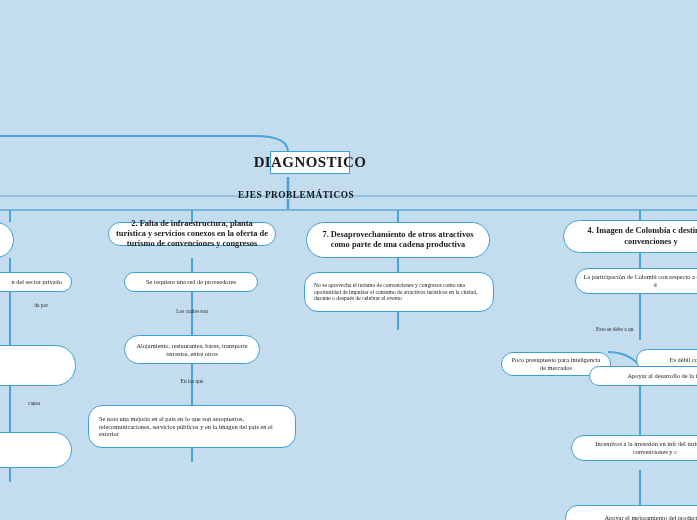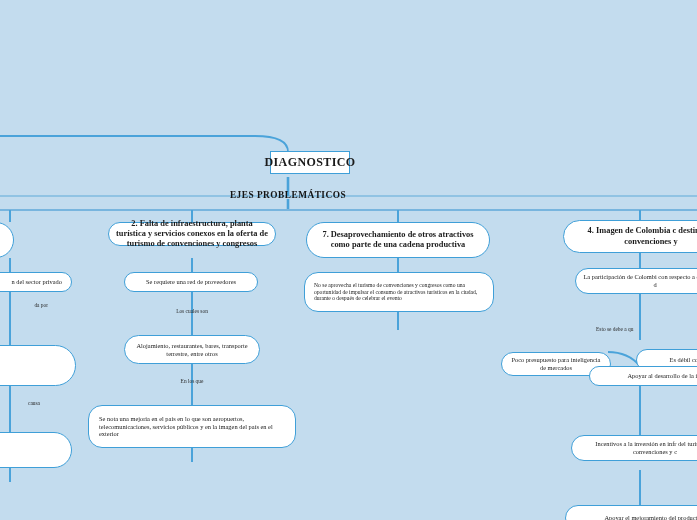--- a/index.html
+++ b/index.html
@@ -68,21 +68,21 @@
   }
   .edge-label {
     position: absolute;
     text-align: center;
     color: #2a2a2a;
     z-index: 4;
     background: transparent;
     white-space: nowrap;
   }
   
-  .f-diag { font-size: 12px; letter-spacing: .4px; }
+  .f-diag { font-size: 15px; letter-spacing: .4px; }
   .f-axis { font-size: 9.3px; letter-spacing: .5px; }
   .f-head { font-size: 8.4px; }
   .f-body { font-size: 6.4px; }
   .f-small { font-size: 5.6px; }
   .f-lbl  { font-size: 5.4px; }
 </style>
 </head>
 <body>
 
 <div id="canvas">
@@ -122,21 +122,21 @@
       <path d="M 640 294 L 640 340" stroke-width="2"></path>
       <path d="M 608 352 Q 628 352 640 366" stroke-width="1.8"></path>
       <path d="M 672 352 Q 652 352 640 366" stroke-width="1.8"></path>
       <path d="M 640 382 L 640 435" stroke-width="2"></path>
       <path d="M 640 470 L 640 505" stroke-width="2"></path>
     </g>
   </svg>
 
   <div class="node rect bold f-diag" style="left:270px; top:151px; width:80px; height:23px;">DIAGNOSTICO</div>
 
-  <div class="title-bar f-axis" style="left:188px; top:190px; width:200px;">EJES PROBLEMÁTICOS</div>
+  <div class="title-bar f-axis" style="left:196px; top:190px; width:200px;">EJES PROBLEMÁTICOS</div>
 
   <div class="node pill f-head bold" style="left:-62px; top:222px; width:76px; height:36px; text-align:center;"></div>
 
   <div class="node pill f-body" style="left:-60px; top:272px; width:132px; height:20px; justify-content:flex-end; padding-right:9px;">n del sector privado</div>
 
   <div class="edge-label f-lbl" style="left:-10px; top:302px; width:58px; text-align:right;">da por</div>
 
   <div class="node pill f-body" style="left:-64px; top:345px; width:140px; height:41px; justify-content:flex-start; padding-left:2px; text-align:left; white-space:pre-line;">a que se le ofrece a
 para garantizar
 sector</div>

